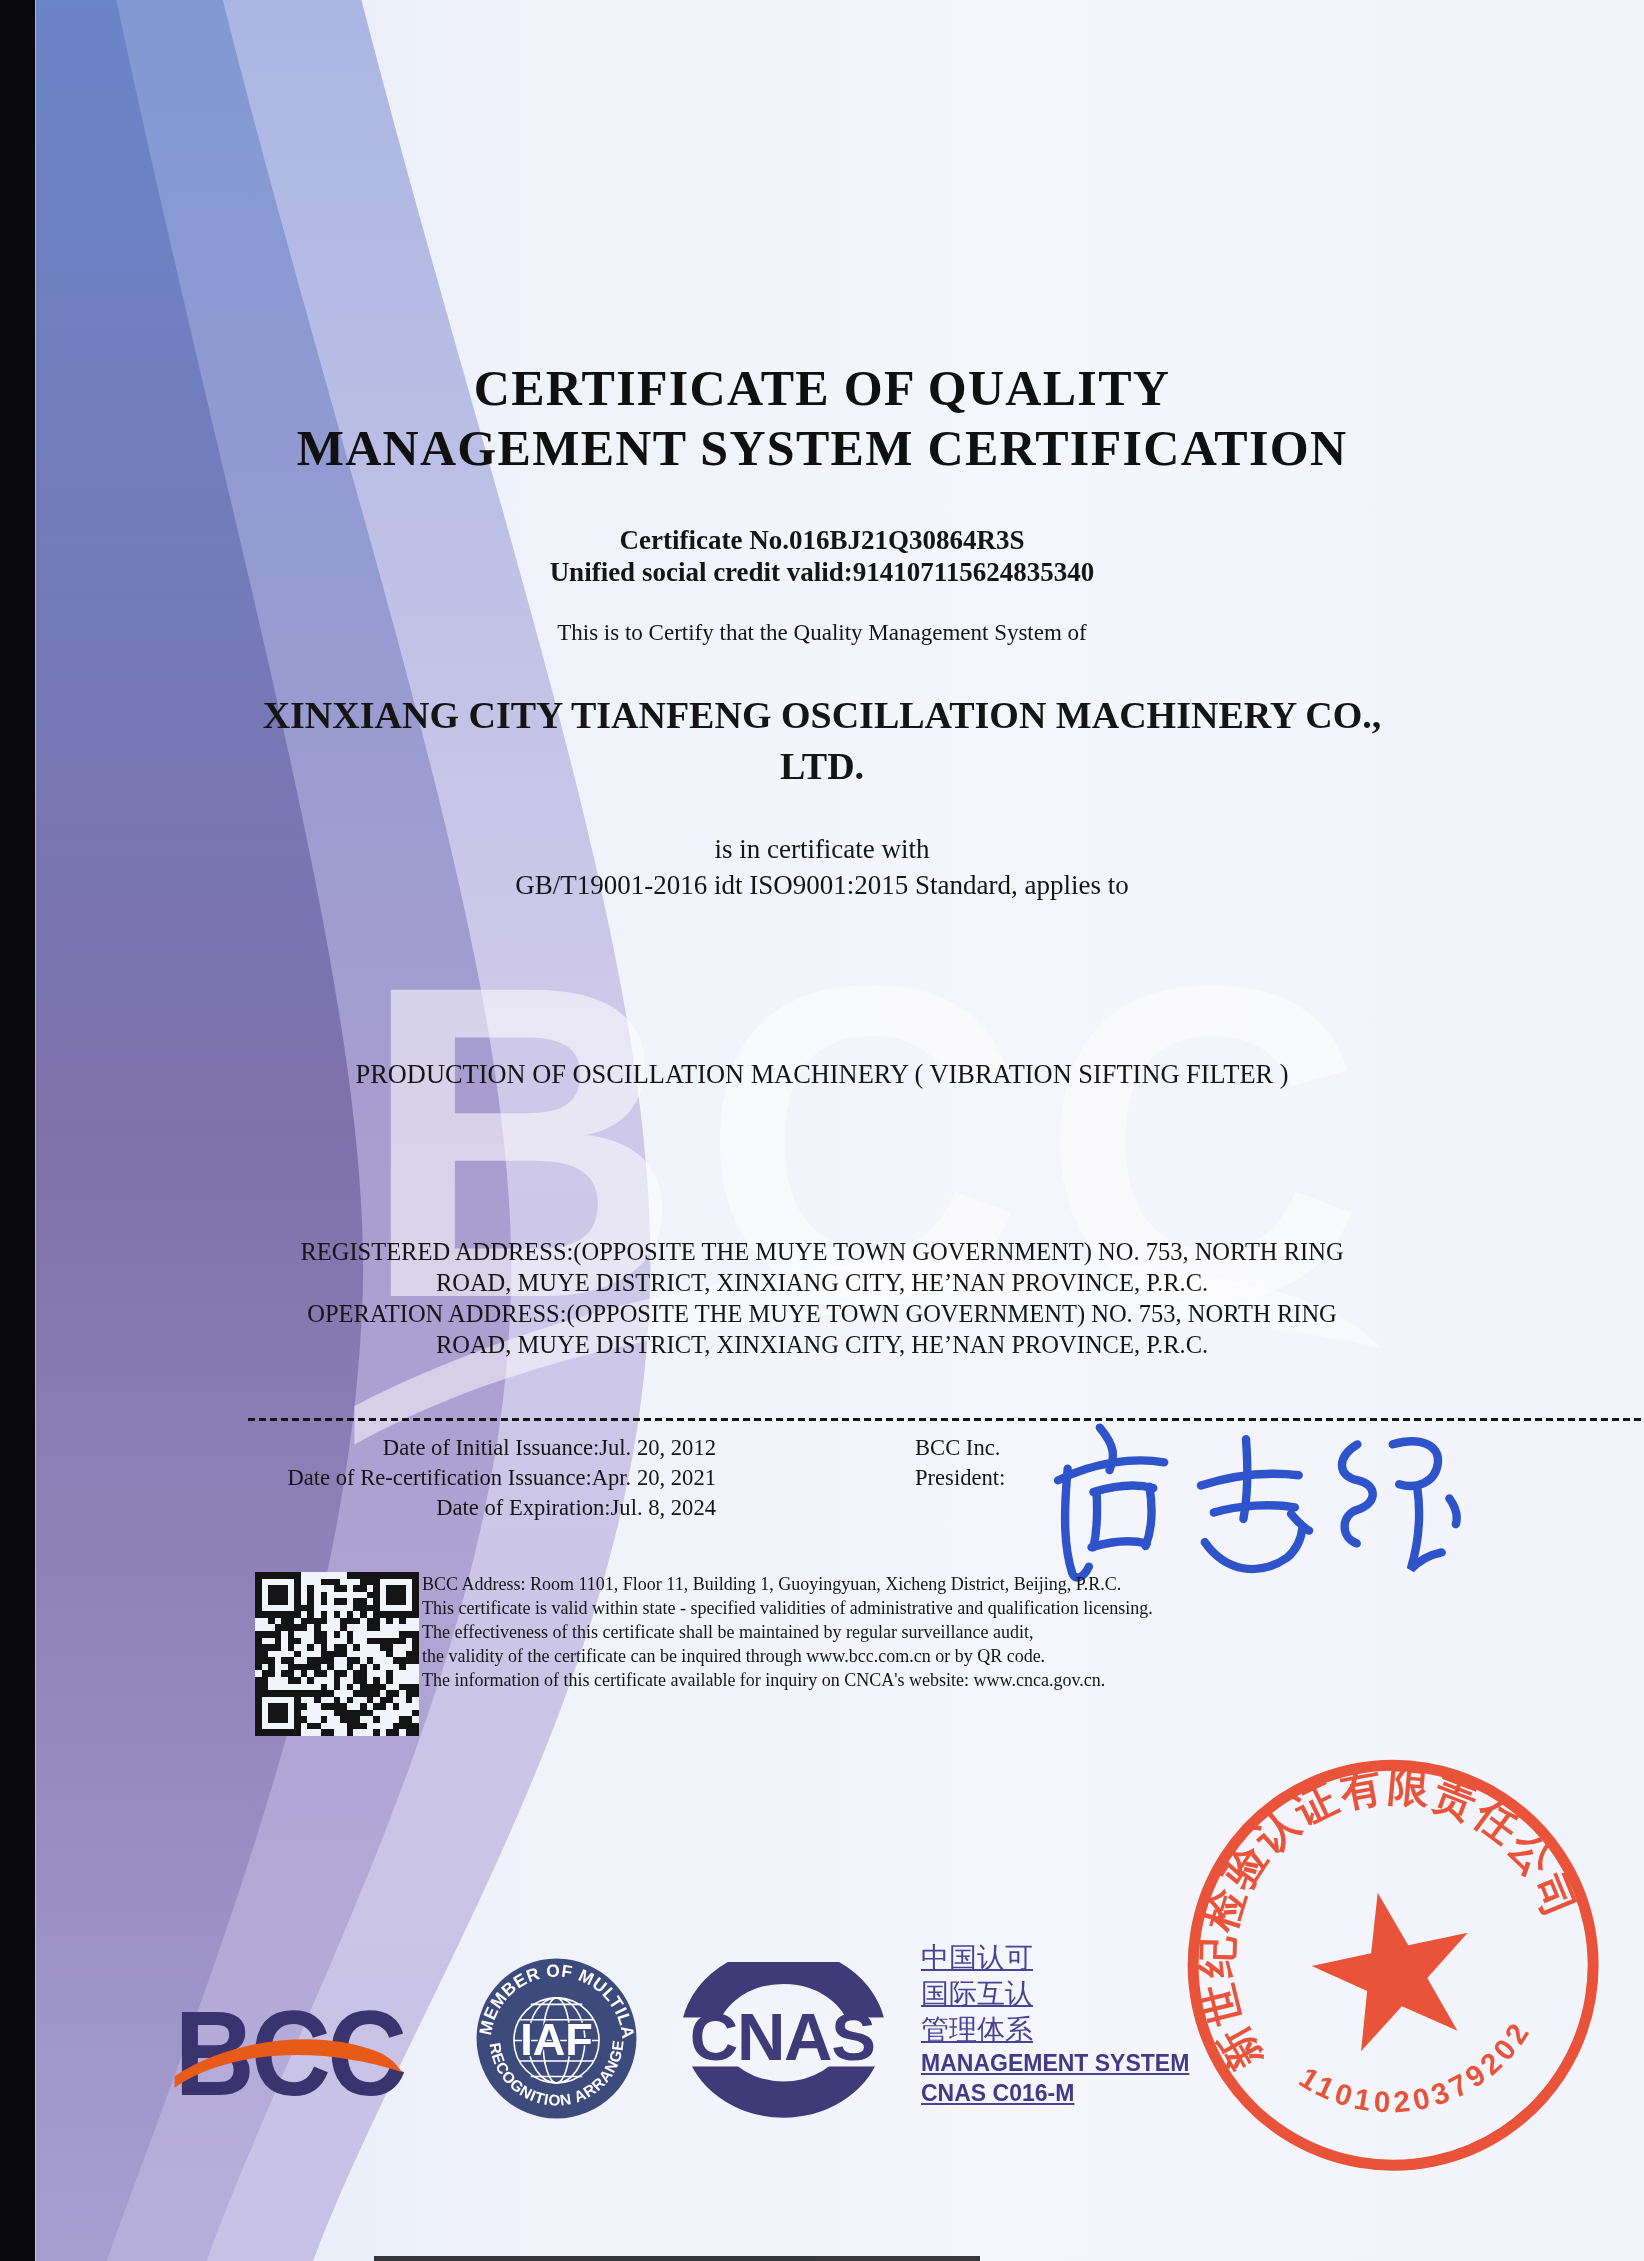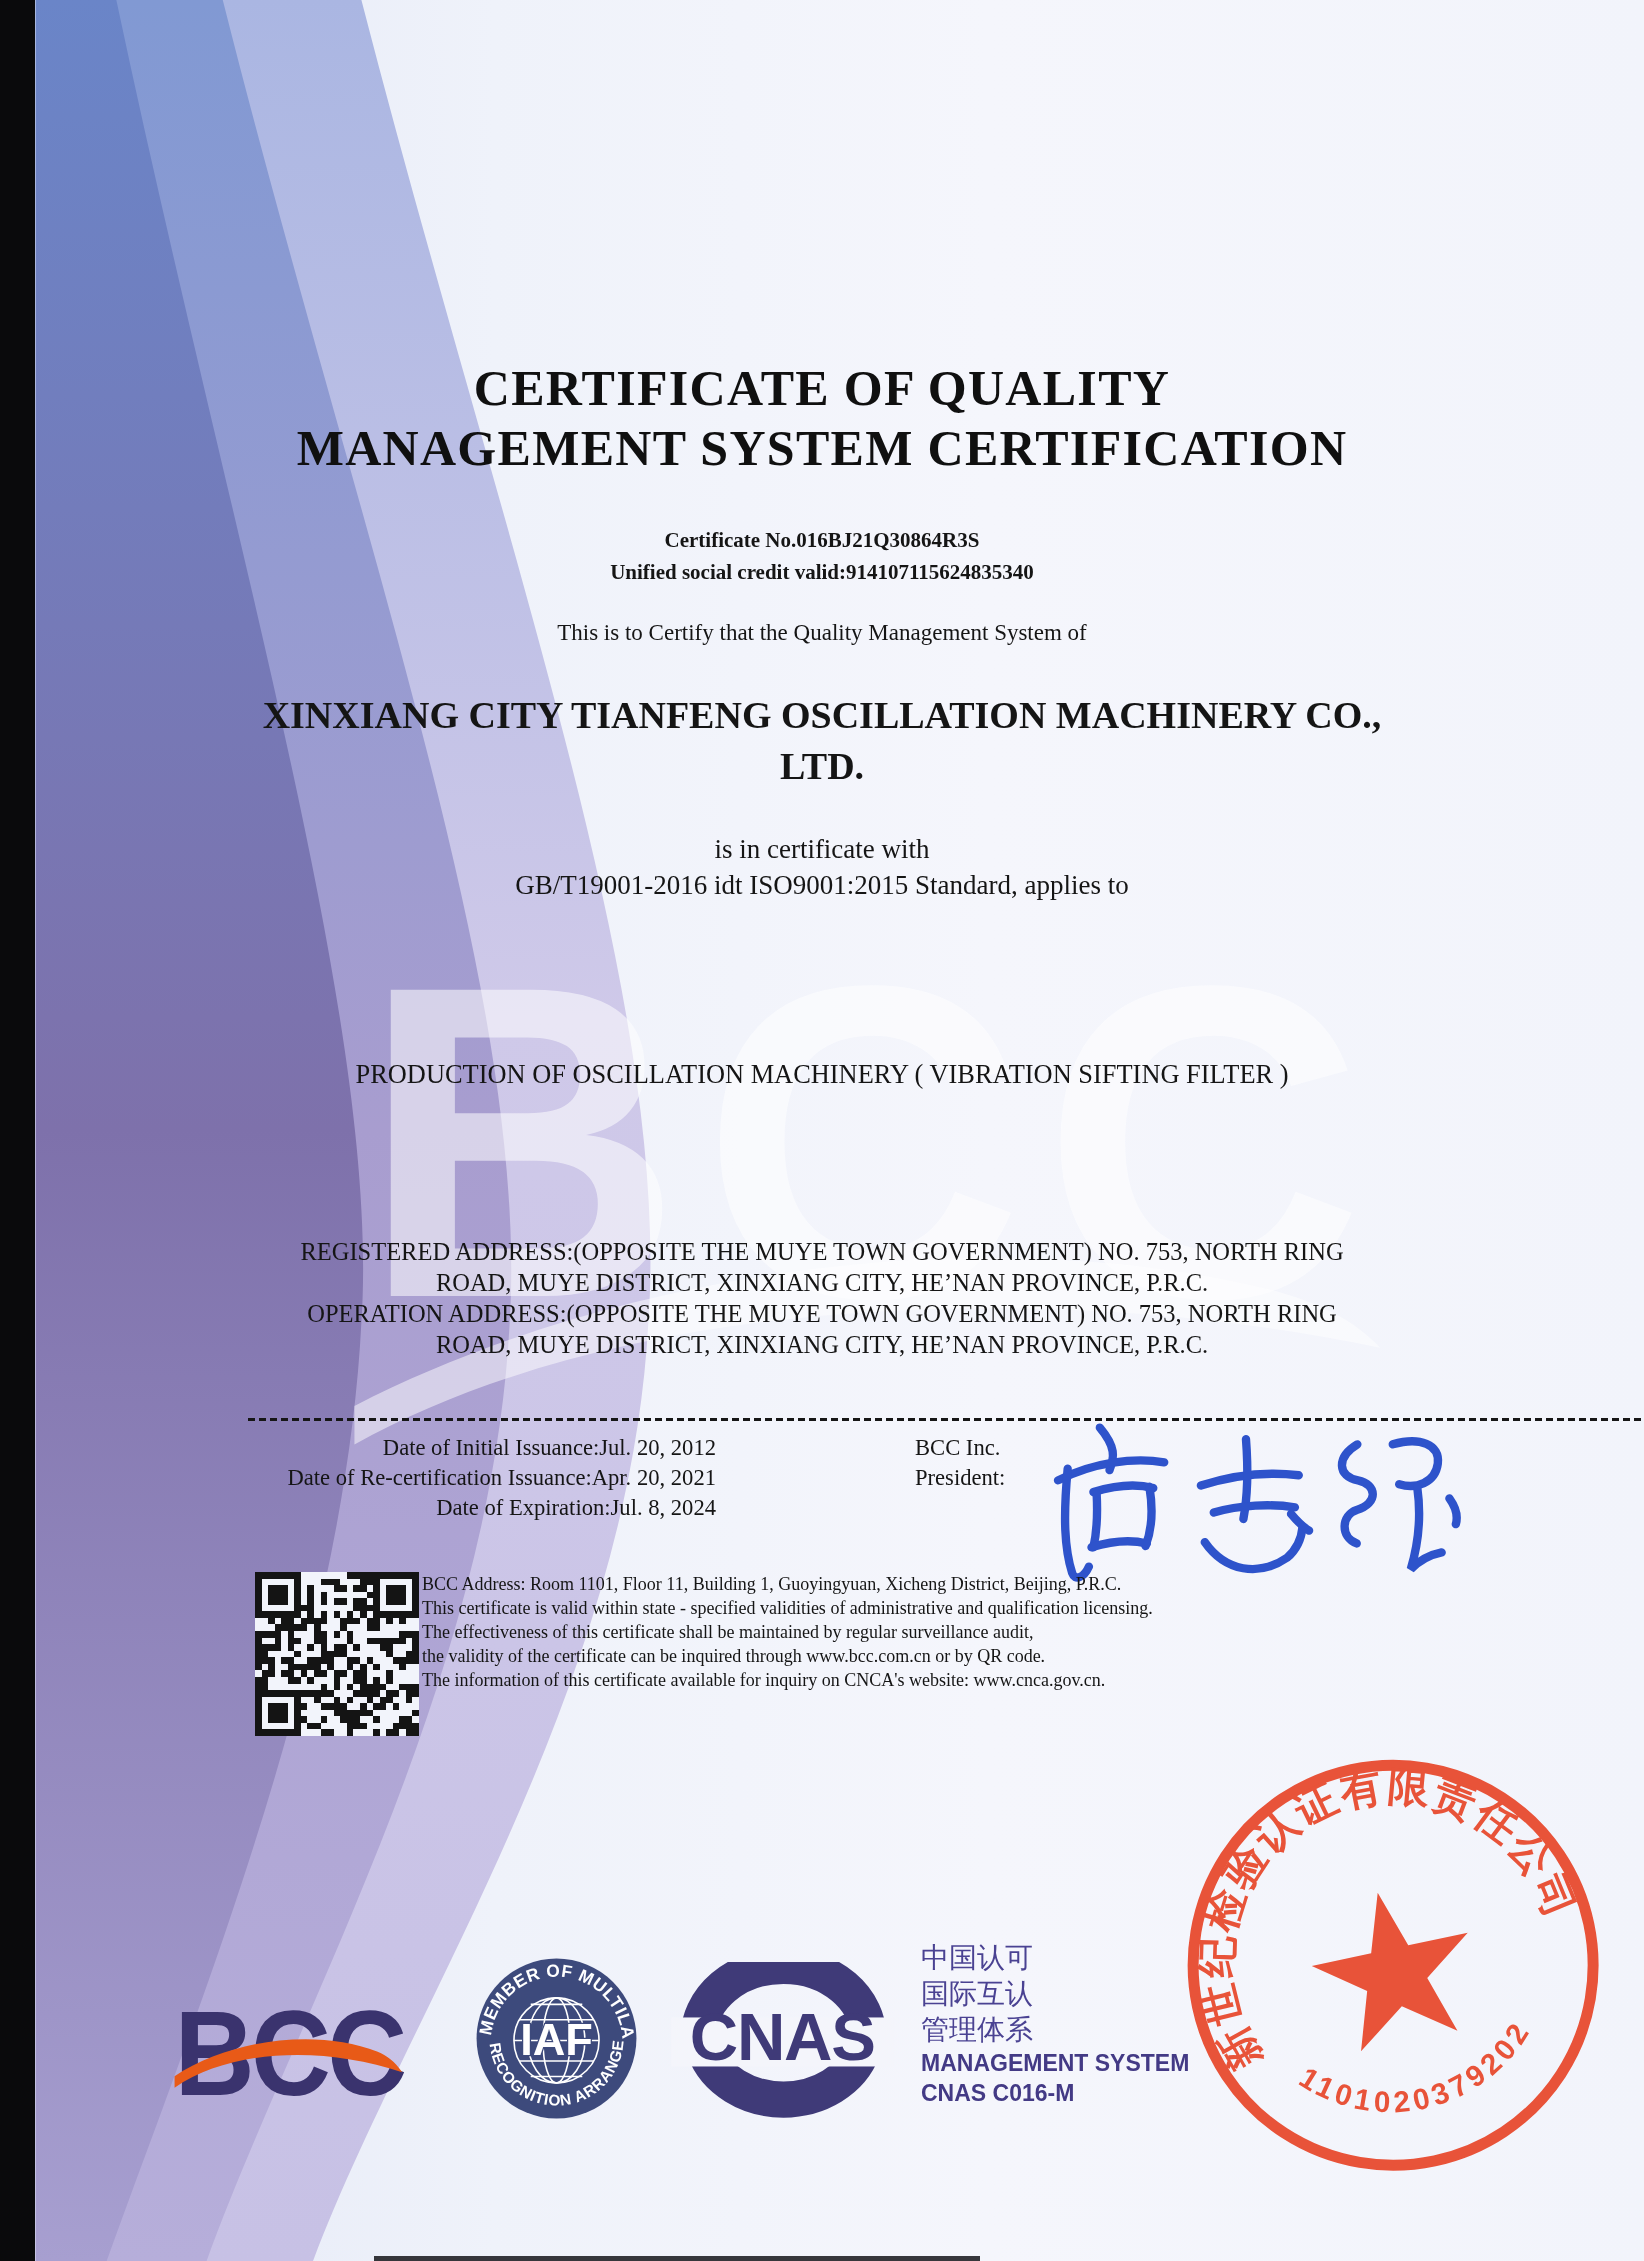--- a/index.html
+++ b/index.html
@@ -7,42 +7,42 @@
     position:relative; width:1645px; height:2261px; overflow:hidden;
     background:linear-gradient(90deg,#e3e8f6 0%,#eff2fa 30%,#f5f6fc 60%,#f2f4fb 100%);
     font-family:"Liberation Serif","DejaVu Serif",serif; color:#151515;
   }
   .abs{position:absolute;}
   .black-strip{left:0;top:0;width:35px;height:2261px;background:#0a0a0c;}
   .bottom-mark{left:374px;top:2256px;width:606px;height:5.2px;background:#15151a;opacity:.85;}
   
   .center-col{left:77px;width:1490px;text-align:center;}
   .title{font-size:50px;font-weight:bold;letter-spacing:1.3px;line-height:61px;color:#101010;text-align:center;}
-  .certno{font-size:21px;font-weight:bold;line-height:32px;}
+  .certno{font-size:27px;font-weight:bold;line-height:32px;}
   .intro{font-size:23px;}
   .company{font-size:38px;font-weight:bold;line-height:52px;}
   .conf{font-size:27px;line-height:36px;}
   .scope{font-size:26.4px;letter-spacing:0px;}
   .addr{font-size:24.5px;line-height:31px;}
   .dotline{left:248px;top:1418px;width:1396px;height:3.2px;
     background:repeating-linear-gradient(90deg,#161616 0 7px,transparent 7px 11px);}
   .dates{left:213px;top:1433px;width:503px;text-align:right;font-size:22.6px;line-height:30px;}
   .issuer{left:915px;top:1433px;width:258px;font-size:22.6px;line-height:30px;}
   .fineprint{left:422px;top:1572px;width:838px;font-size:18px;line-height:24px;}
   .watermark{left:361px;top:884px;width:1019px;height:516px;text-align:center;
     font-family:"Liberation Sans","DejaVu Sans",sans-serif;
     font-size:445px;font-weight:bold;letter-spacing:19.3px;color:#ffffff;opacity:.55;line-height:516px;}
   
   .bcc-logo{left:173px;top:1990px;width:232px;height:135px;}
   .bcc-text{position:absolute;left:0;top:0;width:232px;text-align:center;
     font-family:"Liberation Sans","DejaVu Sans",sans-serif;font-weight:bold;
     font-size:111px;line-height:129px;letter-spacing:-3.9px;color:#3a336e;transform:scaleY(1.08);}
   .iaf-badge{left:474px;top:1956px;width:165px;height:165px;}
   .cnas-logo{left:671px;top:1962px;width:223px;height:158px;}
-  .accred{left:921px;top:1940px;width:335px;color:#4a4292;}
+  .accred{left:921px;top:1940px;width:335px;color:#4a4292;text-decoration:underline;}
   .accred .cn{font-size:28px;line-height:36px;font-family:"Liberation Sans","DejaVu Sans",sans-serif;}
   .accred .en{font-size:23px;line-height:30px;font-weight:bold;color:#433a85;
     font-family:"Liberation Sans","DejaVu Sans",sans-serif;}
   .stamp{left:1179px;top:1751px;width:429px;height:429px;transform:rotate(-12deg);opacity:.93;}
   .sig{left:1032px;top:1416px;width:464px;height:206px;}
   .qr{left:255px;top:1572px;width:164px;height:164px;}
 </style>
 </head>
 <body>
 

